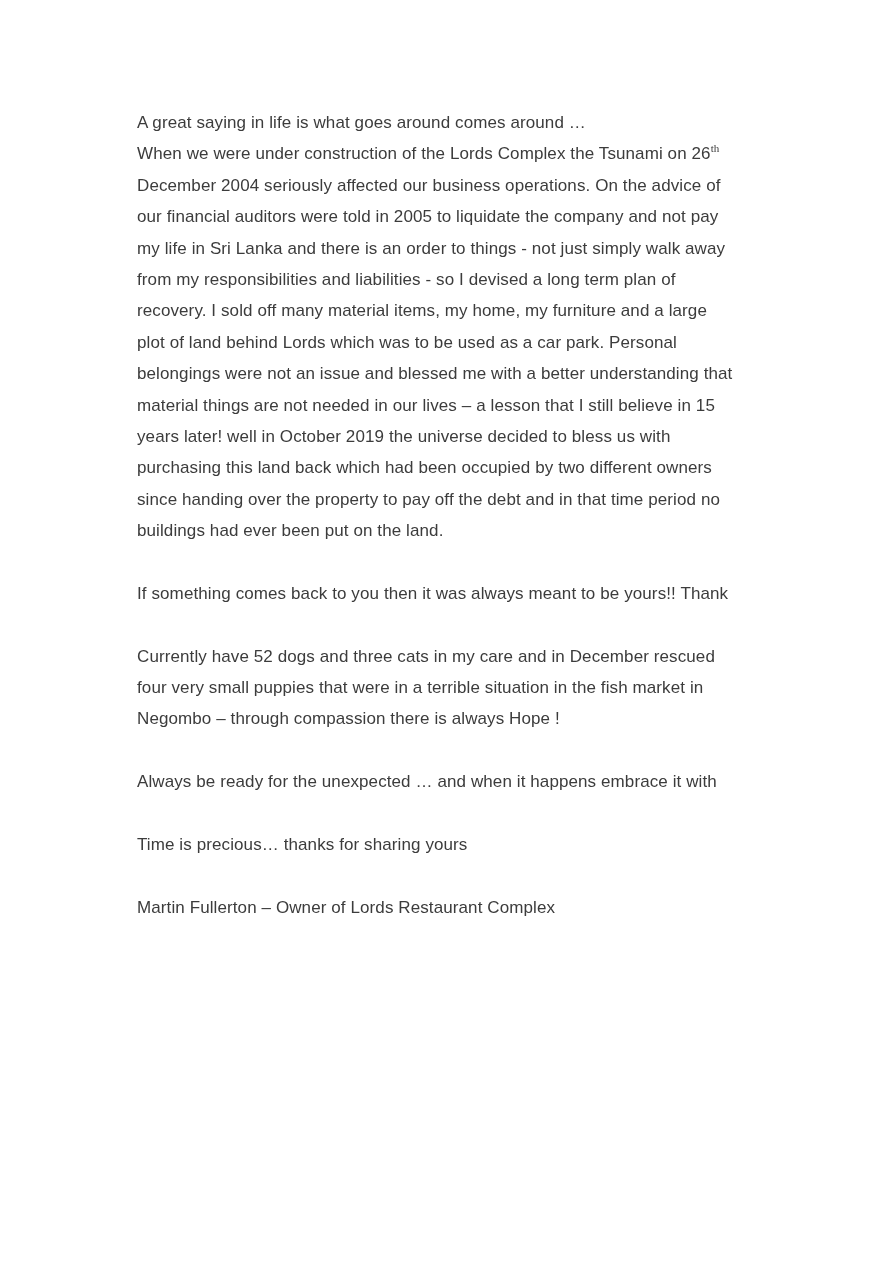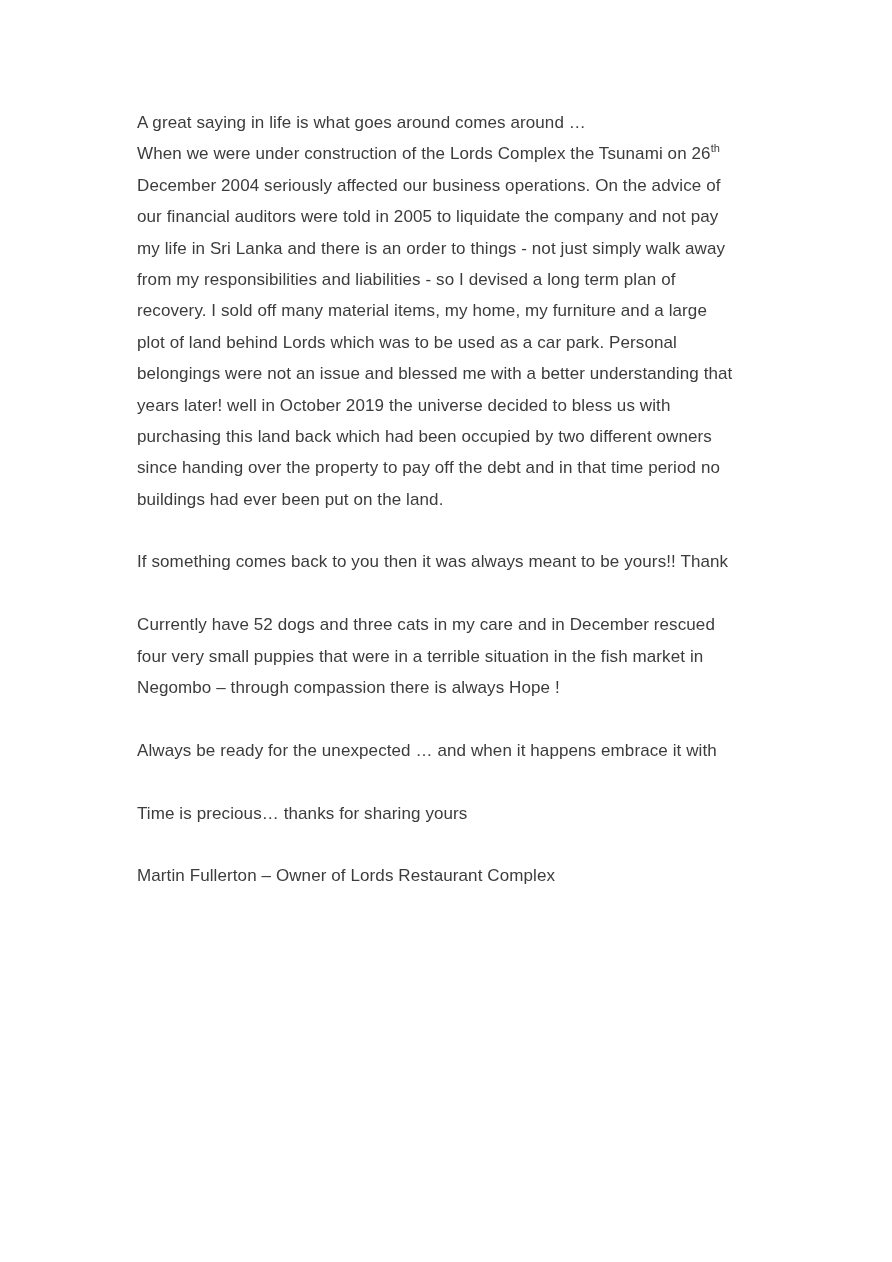--- a/index.html
+++ b/index.html
@@ -32,20 +32,21 @@
     font-size: 17px;
     line-height: 31.4px;
     height: 31.4px;
     white-space: nowrap;
     letter-spacing: 0.1px;
   }
   .line sup {
     font-size: 11px;
     line-height: 0;
     vertical-align: super;
+    font-family: Liberation Serif, serif;
   }
   .page-number {
     position: absolute;
     top: 1158px;
     right: 135px;
     font-family: "Liberation Serif", "DejaVu Serif", serif;
     font-size: 13px;
     line-height: 22px;
     color: #000000;
   }
@@ -60,20 +61,21 @@
     <div class="para">
       <div class="line">A great saying in life is what goes around comes around …</div>
       <div class="line"><span>When we were under construction of the Lords Complex the Tsunami on 26</span><sup>th</sup></div>
       <div class="line">December 2004 seriously affected our business operations. On the advice of</div>
       <div class="line">our financial auditors were told in 2005 to liquidate the company and not pay</div>
       <div class="line">my life in Sri Lanka and there is an order to things - not just simply walk away</div>
       <div class="line">from my responsibilities and liabilities - so I devised a long term plan of</div>
       <div class="line">recovery. I sold off many material items, my home, my furniture and a large</div>
       <div class="line">plot of land behind Lords which was to be used as a car park. Personal</div>
       <div class="line">belongings were not an issue and blessed me with a better understanding that</div>
+      <div class="line">material things are not needed in our lives – a lesson that I still believe in 15</div>
       <div class="line">years later! well in October 2019 the universe decided to bless us with</div>
       <div class="line">purchasing this land back which had been occupied by two different owners</div>
       <div class="line">since handing over the property to pay off the debt and in that time period no</div>
       <div class="line">buildings had ever been put on the land.</div>
     </div>
 
     <div class="para">
       <div class="line">If something comes back to you then it was always meant to be yours!! Thank</div>
     </div>
 

